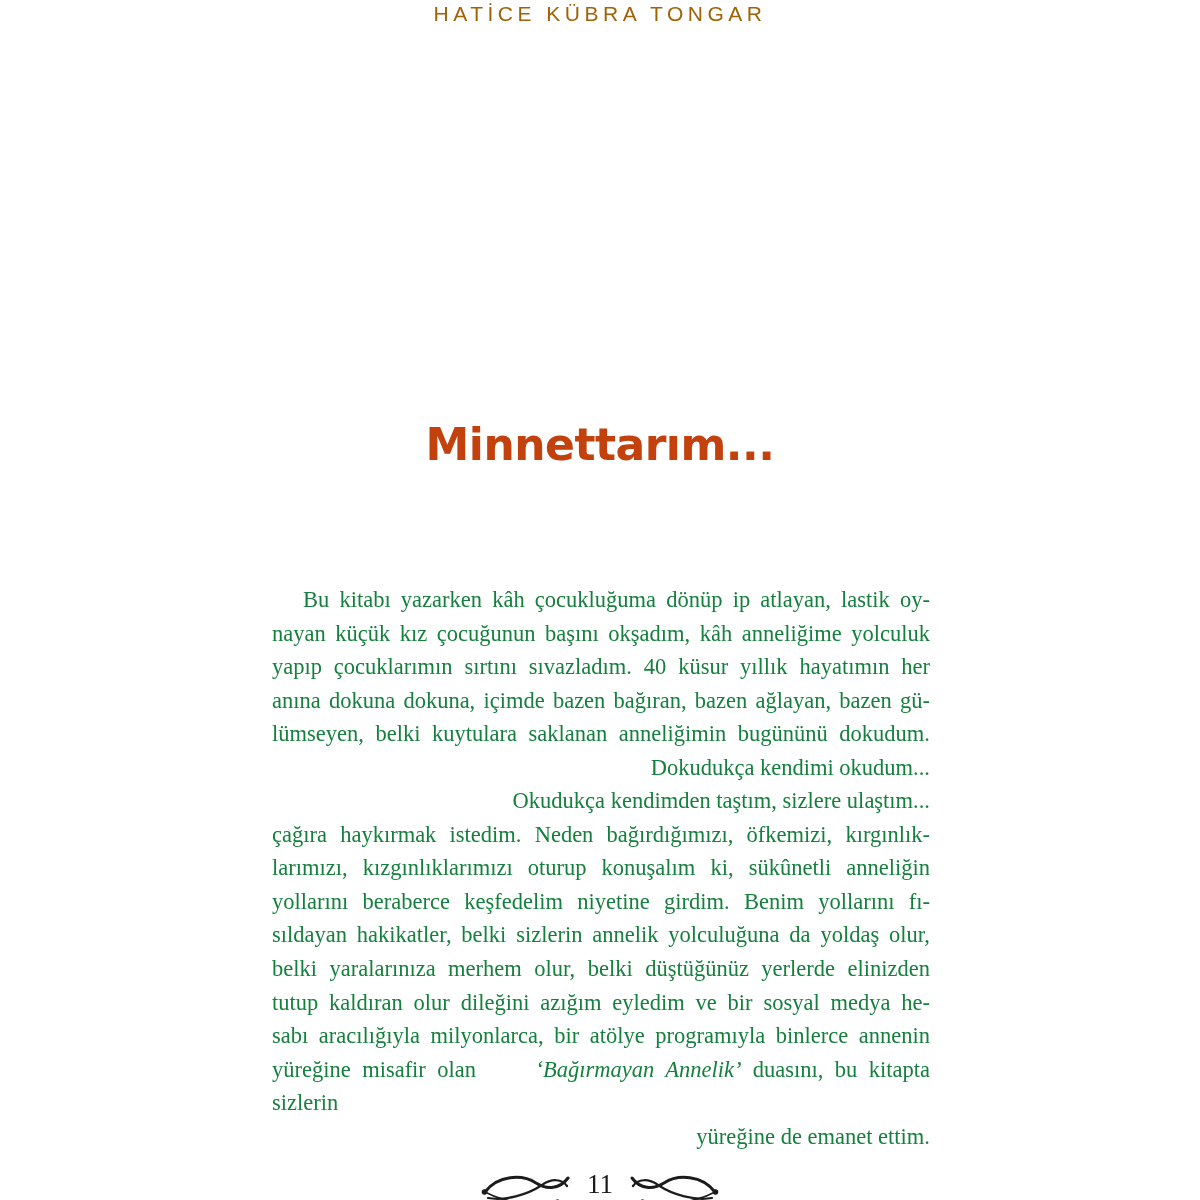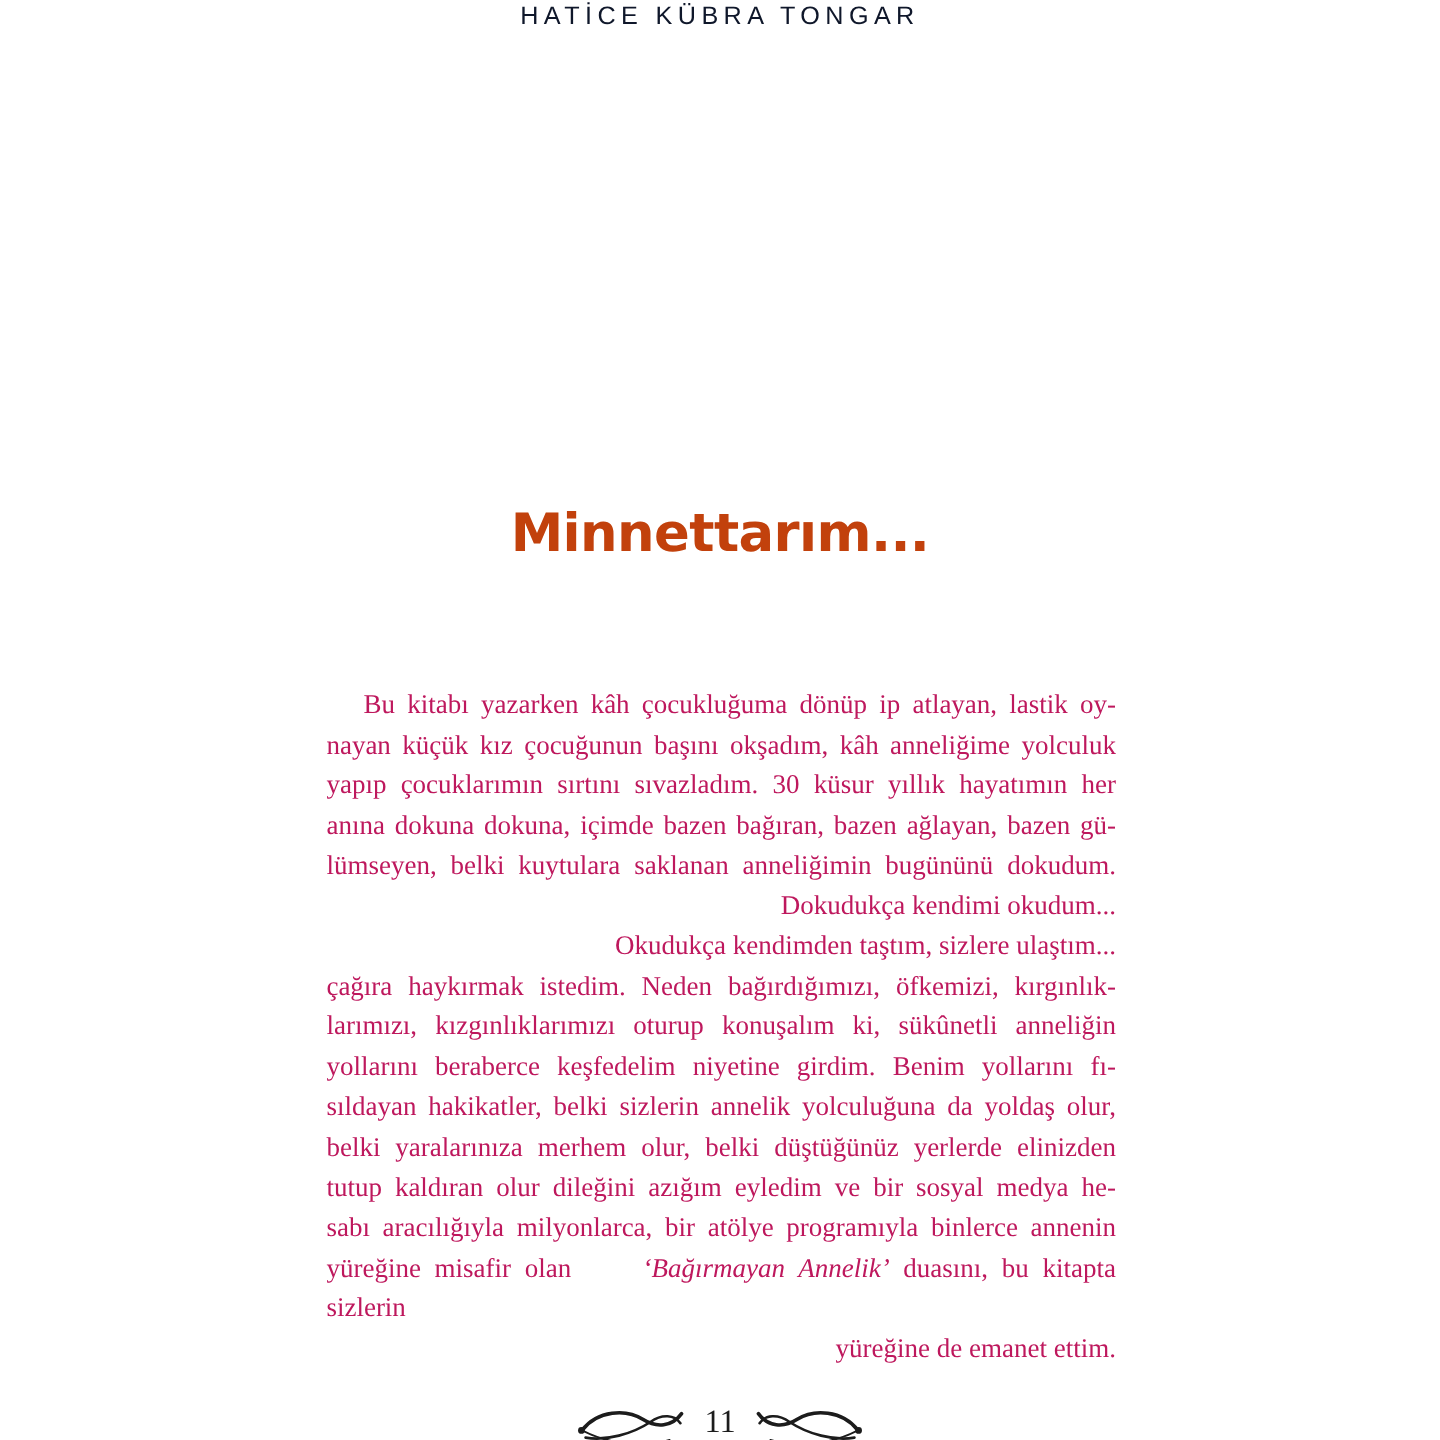--- a/index.html
+++ b/index.html
@@ -22,43 +22,43 @@
   .running-head {
     position: absolute;
     top: 2px;
     left: 0;
     right: 0;
     text-align: center;
     font-family: "Liberation Sans", sans-serif;
     font-size: 21px;
     font-weight: 400;
     letter-spacing: 4.5px;
-    color: #0f172a;
+    color: #a16207;
   }
   .chapter-title {
     position: absolute;
     top: 419px;
     left: 0;
     right: 0;
     text-align: center;
     font-family: "DejaVu Sans", sans-serif;
     font-weight: 800;
     font-size: 44px;
     letter-spacing: -0.5px;
     color: #c2410c;
   }
   .body-text {
     position: absolute;
     left: 272px;
-    top: 570px;
+    top: 583px;
     width: 658px;
     font-family: "Liberation Serif", serif;
     font-size: 22.5px;
     line-height: 33.55px;
-    color: #be185d;
+    color: #15803d;
   }
   .line {
     text-align: right;
     white-space: normal;
   }
   .line.justify {
     text-align: justify;
     text-align-last: justify;
   }
   .line.indent {
@@ -104,21 +104,21 @@
 
 <div class="page">
 
   <div class="running-head">HATİCE KÜBRA TONGAR</div>
 
   <div class="chapter-title">Minnettarım...</div>
 
   <div class="body-text" id="body-text">
       <div class="line indent justify"><span>Bu kitabı yazarken kâh çocukluğuma dönüp ip atlayan, lastik oy-</span></div>
       <div class="line justify"><span>nayan küçük kız çocuğunun başını okşadım, kâh anneliğime yolculuk</span></div>
-      <div class="line justify"><span>yapıp çocuklarımın sırtını sıvazladım. 30 küsur yıllık hayatımın her</span></div>
+      <div class="line justify"><span>yapıp çocuklarımın sırtını sıvazladım. 40 küsur yıllık hayatımın her</span></div>
       <div class="line justify"><span>anına dokuna dokuna, içimde bazen bağıran, bazen ağlayan, bazen gü-</span></div>
       <div class="line justify"><span>lümseyen, belki kuytulara saklanan anneliğimin bugününü dokudum.</span></div>
       <div class="line indent"><span>Dokudukça kendimi okudum...</span></div>
       <div class="line indent"><span>Okudukça kendimden taştım, sizlere ulaştım...</span></div>
       <div class="line justify"><span>çağıra haykırmak istedim. Neden bağırdığımızı, öfkemizi, kırgınlık-</span></div>
       <div class="line justify"><span>larımızı, kızgınlıklarımızı oturup konuşalım ki, sükûnetli anneliğin</span></div>
       <div class="line justify"><span>yollarını beraberce keşfedelim niyetine girdim. Benim yollarını fı-</span></div>
       <div class="line justify"><span>sıldayan hakikatler, belki sizlerin annelik yolculuğuna da yoldaş olur,</span></div>
       <div class="line justify"><span>belki yaralarınıza merhem olur, belki düştüğünüz yerlerde elinizden</span></div>
       <div class="line justify"><span>tutup kaldıran olur dileğini azığım eyledim ve bir sosyal medya he-</span></div>

